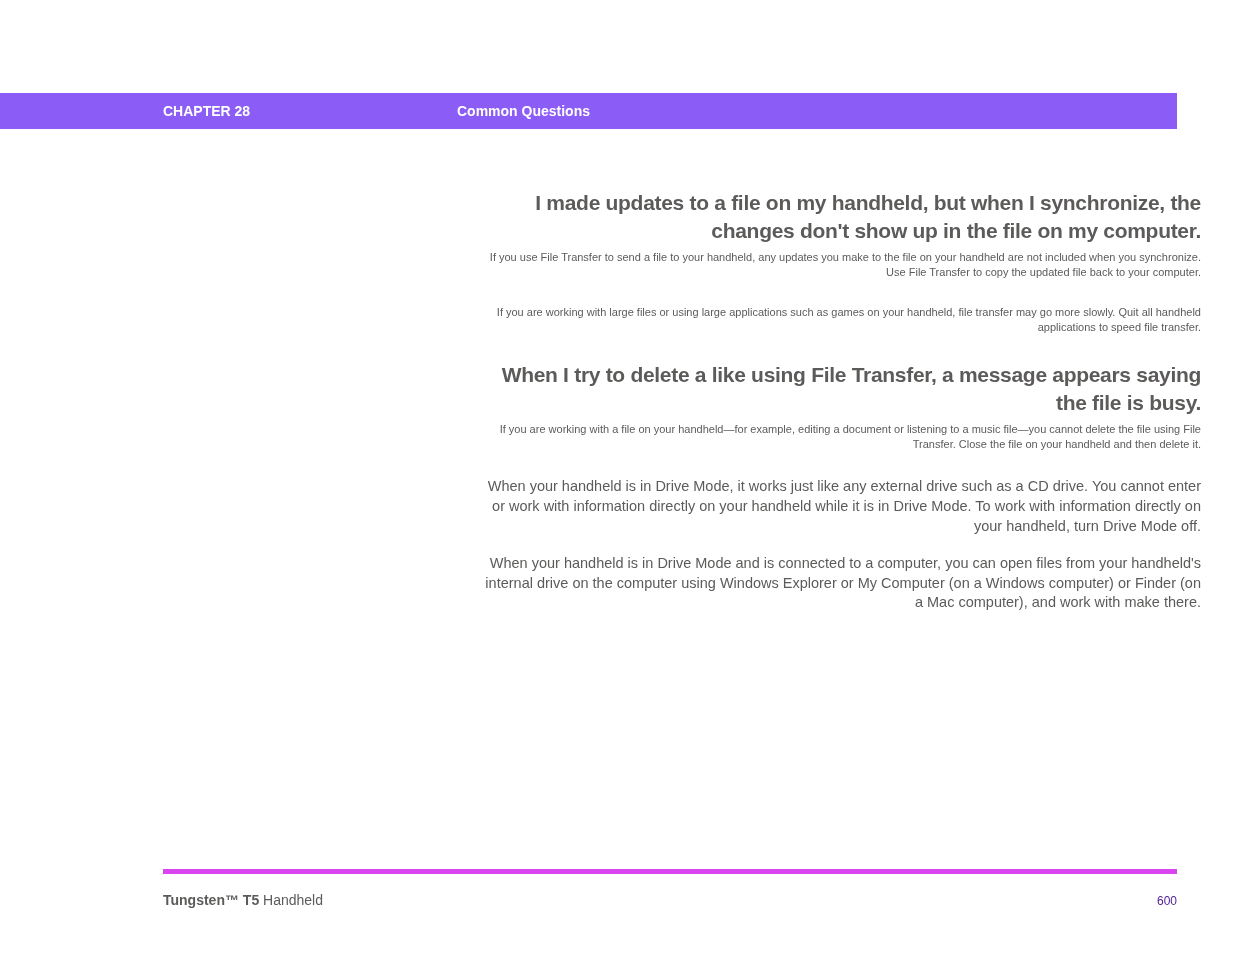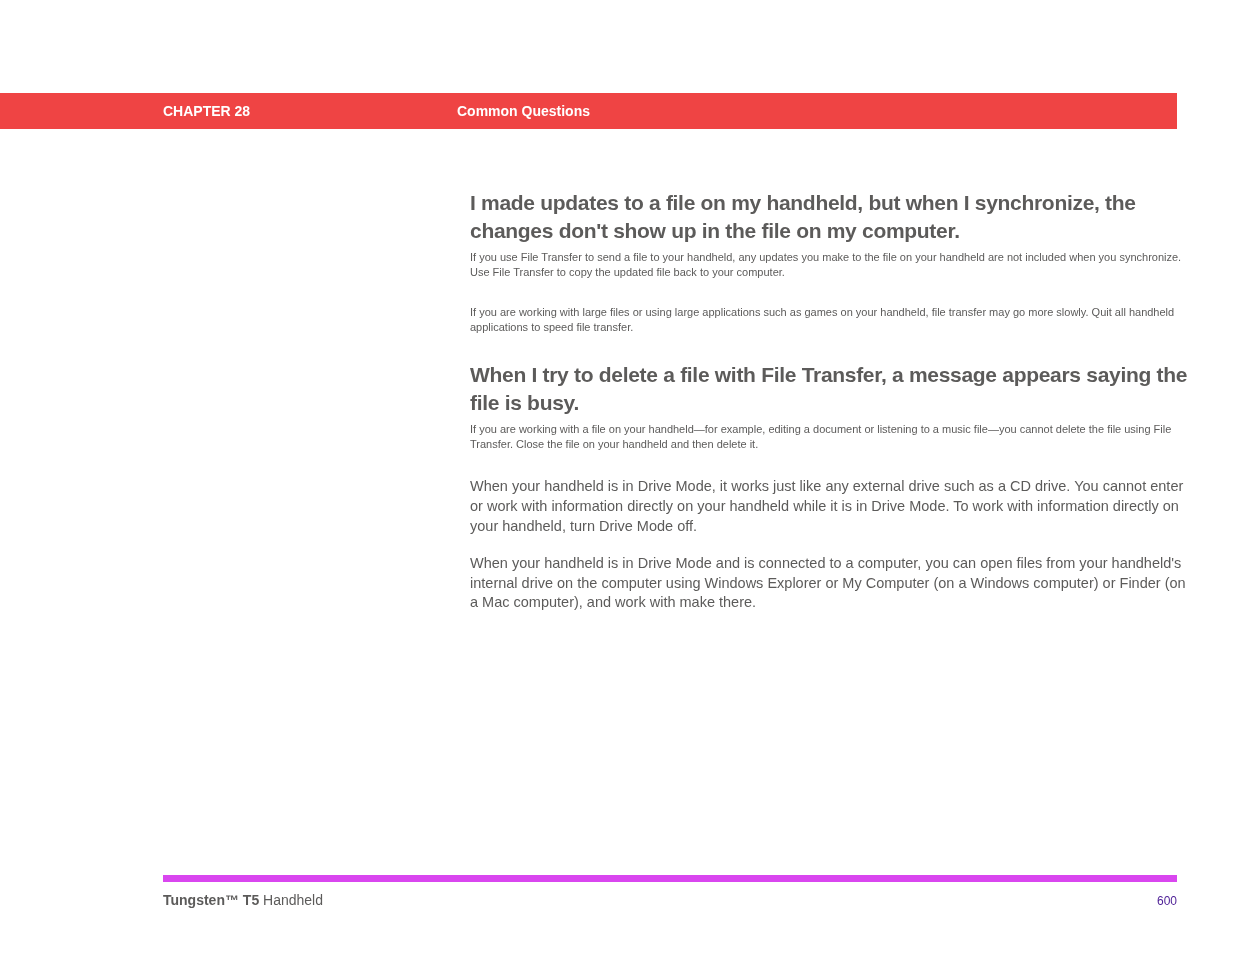--- a/index.html
+++ b/index.html
@@ -13,40 +13,41 @@
       width: 1235px;
       height: 954px;
       position: relative;
     }
     .header-bar {
       position: absolute;
       top: 93px;
       left: 0;
       width: 1177px;
       height: 36px;
-      background: #ef4444;
+      background: #8b5cf6;
       display: flex;
       align-items: center;
       color: #ffffff;
       font-weight: bold;
       font-size: 14px;
     }
     .chapter-label {
       position: absolute;
       left: 163px;
     }
     .section-label {
       position: absolute;
       left: 457px;
     }
     .content {
       position: absolute;
       top: 189px;
-      left: 470px;
+      left: 481px;
       width: 720px;
+      text-align: right;
     }
     .qa-heading {
       font-weight: bold;
       font-size: 21px;
       color: #5c5b5a;
       line-height: 1.35;
       margin-bottom: 4px;
       letter-spacing: -0.3px;
     }
     .qa-body {
@@ -62,22 +63,22 @@
       margin-bottom: 18px;
     }
     .qa-block {
       margin-bottom: 24px;
     }
     .footer {
       position: absolute;
       bottom: 46px;
       left: 163px;
       width: 1014px;
-      border-top: 7px solid #d946ef;
-      padding-top: 10px;
+      border-top: 5px solid #d946ef;
+      padding-top: 18px;
       display: flex;
       justify-content: space-between;
       align-items: baseline;
     }
     .footer-product {
       font-size: 14px;
       color: #5c5b5a;
     }
     .footer-product .bold {
       font-weight: bold;
@@ -100,21 +101,21 @@
   <div class="qa-block">
     <div class="qa-heading">I made updates to a file on my handheld, but when I synchronize, the changes don't show up in the file on my computer.</div>
     <div class="qa-body">If you use File Transfer to send a file to your handheld, any updates you make to the file on your handheld are not included when you synchronize. Use File Transfer to copy the updated file back to your computer.</div>
   </div>
 
   <div class="qa-block">
     <div class="qa-body">If you are working with large files or using large applications such as games on your handheld, file transfer may go more slowly. Quit all handheld applications to speed file transfer.</div>
   </div>
 
   <div class="qa-block">
-    <div class="qa-heading">When I try to delete a file with File Transfer, a message appears saying the file is busy.</div>
+    <div class="qa-heading">When I try to delete a like using File Transfer, a message appears saying the file is busy.</div>
     <div class="qa-body">If you are working with a file on your handheld—for example, editing a document or listening to a music file—you cannot delete the file using File Transfer. Close the file on your handheld and then delete it.</div>
   </div>
 
   <div class="qa-block">
     <div class="qa-body-extra">When your handheld is in Drive Mode, it works just like any external drive such as a CD drive. You cannot enter or work with information directly on your handheld while it is in Drive Mode. To work with information directly on your handheld, turn Drive Mode off.</div>
     <div class="qa-body-extra">When your handheld is in Drive Mode and is connected to a computer, you can open files from your handheld's internal drive on the computer using Windows Explorer or My Computer (on a Windows computer) or Finder (on a Mac computer), and work with make there.</div>
   </div>
 
 </div>
 

